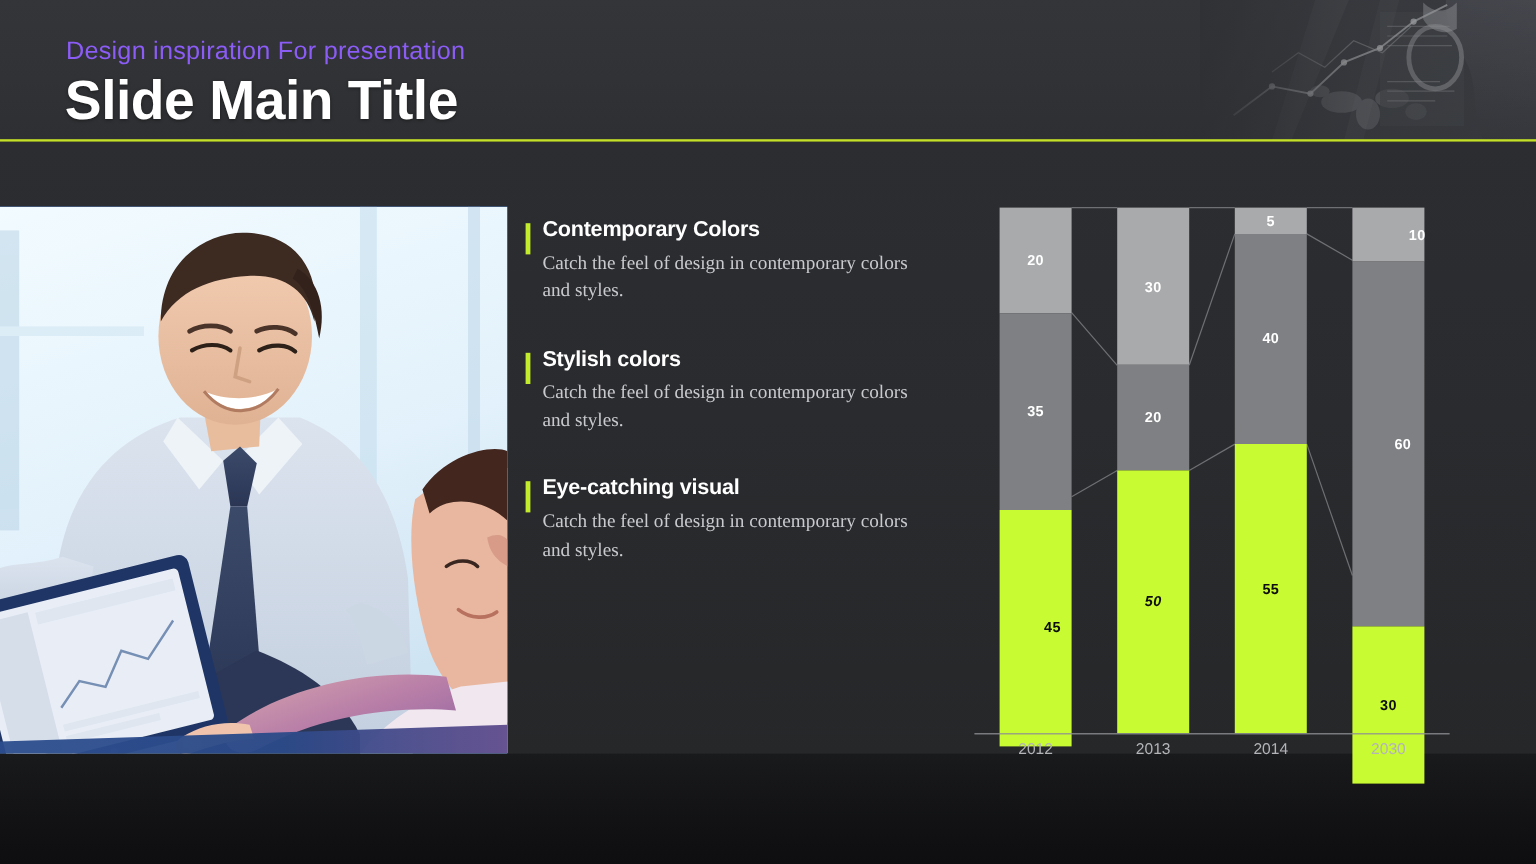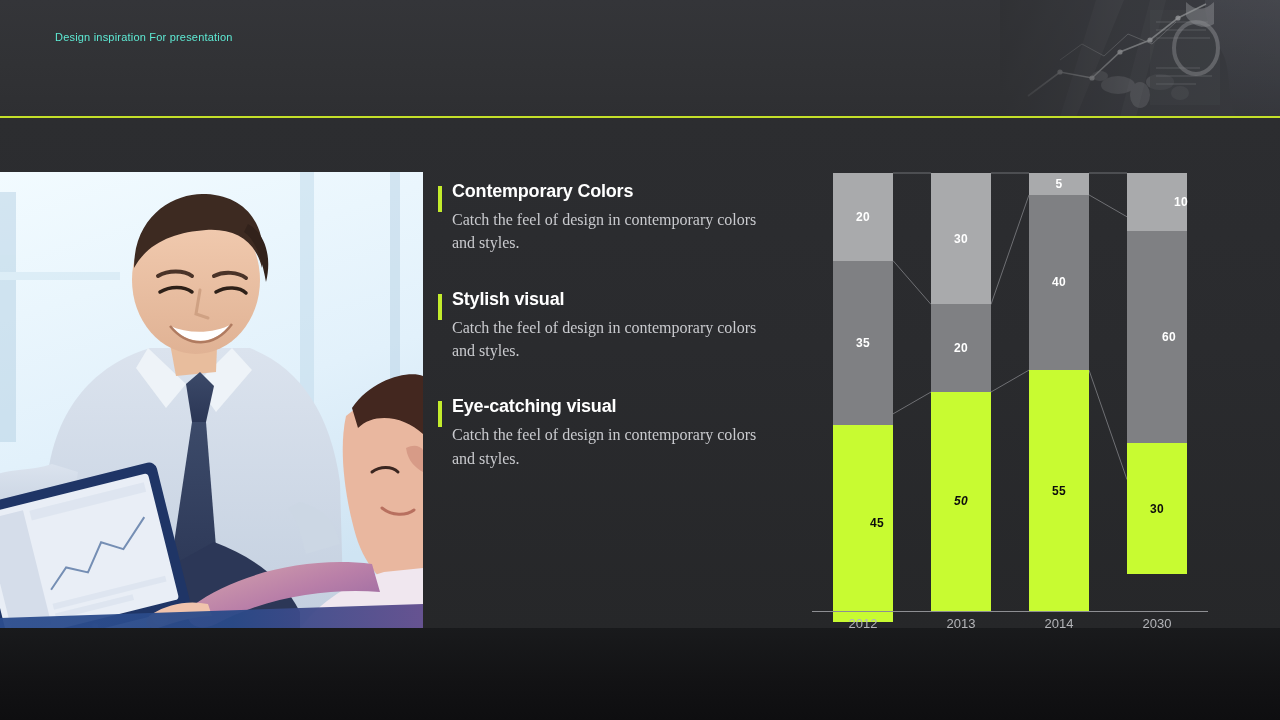--- a/index.html
+++ b/index.html
@@ -35,21 +35,21 @@
   
   .header-photo {
     position: absolute; right: 0; top: 0; width: 280px; height: 117px;
     overflow: hidden; opacity: .62;
   }
   .header-photo svg { display: block; }
 
   
   .eyebrow {
     position: absolute; left: 55px; top: 31px;
-    font-size: 11px; color: #5eead4; letter-spacing: .2px;
+    font-size: 21px; color: #8b5cf6; letter-spacing: .2px;
   }
   .main-title {
     position: absolute; left: 54px; top: 56px;
     font-size: 46px; font-weight: bold; color: #ffffff;
     letter-spacing: -.4px;
     text-shadow: 0 1px 3px rgba(0,0,0,.45);
   }
 
   
   .photo {
@@ -170,20 +170,21 @@
 
       <path d="M60 117 L96 0 L124 0 L76 117 Z" fill="#ffffff" opacity="0.07"></path>
       <path d="M120 117 L150 0 L166 0 L136 117 Z" fill="#ffffff" opacity="0.05"></path>
       <rect x="0" y="0" width="280" height="117" fill="url(#hfFade)"></rect>
     </svg>
   </div>
 
   <div class="accent-rule"></div>
 
   <div class="eyebrow">Design inspiration For presentation</div>
+  <div class="main-title">Slide Main Title</div>
 
   <div class="photo">
     <svg width="423" height="456" viewBox="0 0 423 456">
       <defs>
         <linearGradient id="bgRoom" x1="0" y1="0" x2="0.3" y2="1">
           <stop offset="0" stop-color="#f2fbff"></stop>
           <stop offset="0.6" stop-color="#e2f1fb"></stop>
           <stop offset="1" stop-color="#cfe4f3"></stop>
         </linearGradient>
         <linearGradient id="shirt" x1="0" y1="0" x2="0" y2="1">
@@ -281,21 +282,21 @@
   <div class="bullets">
 
     <div class="bullet">
       <span class="bullet-bar"></span>
       <h2 class="bullet-head">Contemporary Colors</h2>
       <p class="bullet-body">Catch the feel of design in contemporary colors and styles.</p>
     </div>
 
     <div class="bullet">
       <span class="bullet-bar"></span>
-      <h2 class="bullet-head">Stylish visual</h2>
+      <h2 class="bullet-head">Stylish colors</h2>
       <p class="bullet-body">Catch the feel of design in contemporary colors and styles.</p>
     </div>
 
     <div class="bullet">
       <span class="bullet-bar"></span>
       <h2 class="bullet-head">Eye-catching visual</h2>
       <p class="bullet-body">Catch the feel of design in contemporary colors and styles.</p>
     </div>
 
   </div>
@@ -340,24 +341,24 @@
             <span class="seg-label">5</span>
           </div>
           <div class="seg seg-mid" style="height: 175.2px;">
             <span class="seg-label">40</span>
           </div>
           <div class="seg seg-bottom" style="height: 240.9px; text-align: right;">
             <span class="seg-label">55</span>
           </div>
         </div>
         <div class="bar" style="left: 321px; height: 438px;">
-          <div class="seg seg-top" style="height: 58px; padding-left: 48px;">
+          <div class="seg seg-top" style="height: 45px; padding-left: 48px;">
             <span class="seg-label">10</span>
           </div>
-          <div class="seg seg-mid" style="height: 212px; padding-left: 24px;">
+          <div class="seg seg-mid" style="height: 304px; padding-left: 24px;">
             <span class="seg-label">60</span>
           </div>
           <div class="seg seg-bottom" style="height: 131.4px;">
             <span class="seg-label">30</span>
           </div>
         </div>
       </div>
     <div class="axis-line"></div>
     <div class="cat-labels" id="cat-labels">
         <div class="cat" style="left: 17px;">2012</div>

